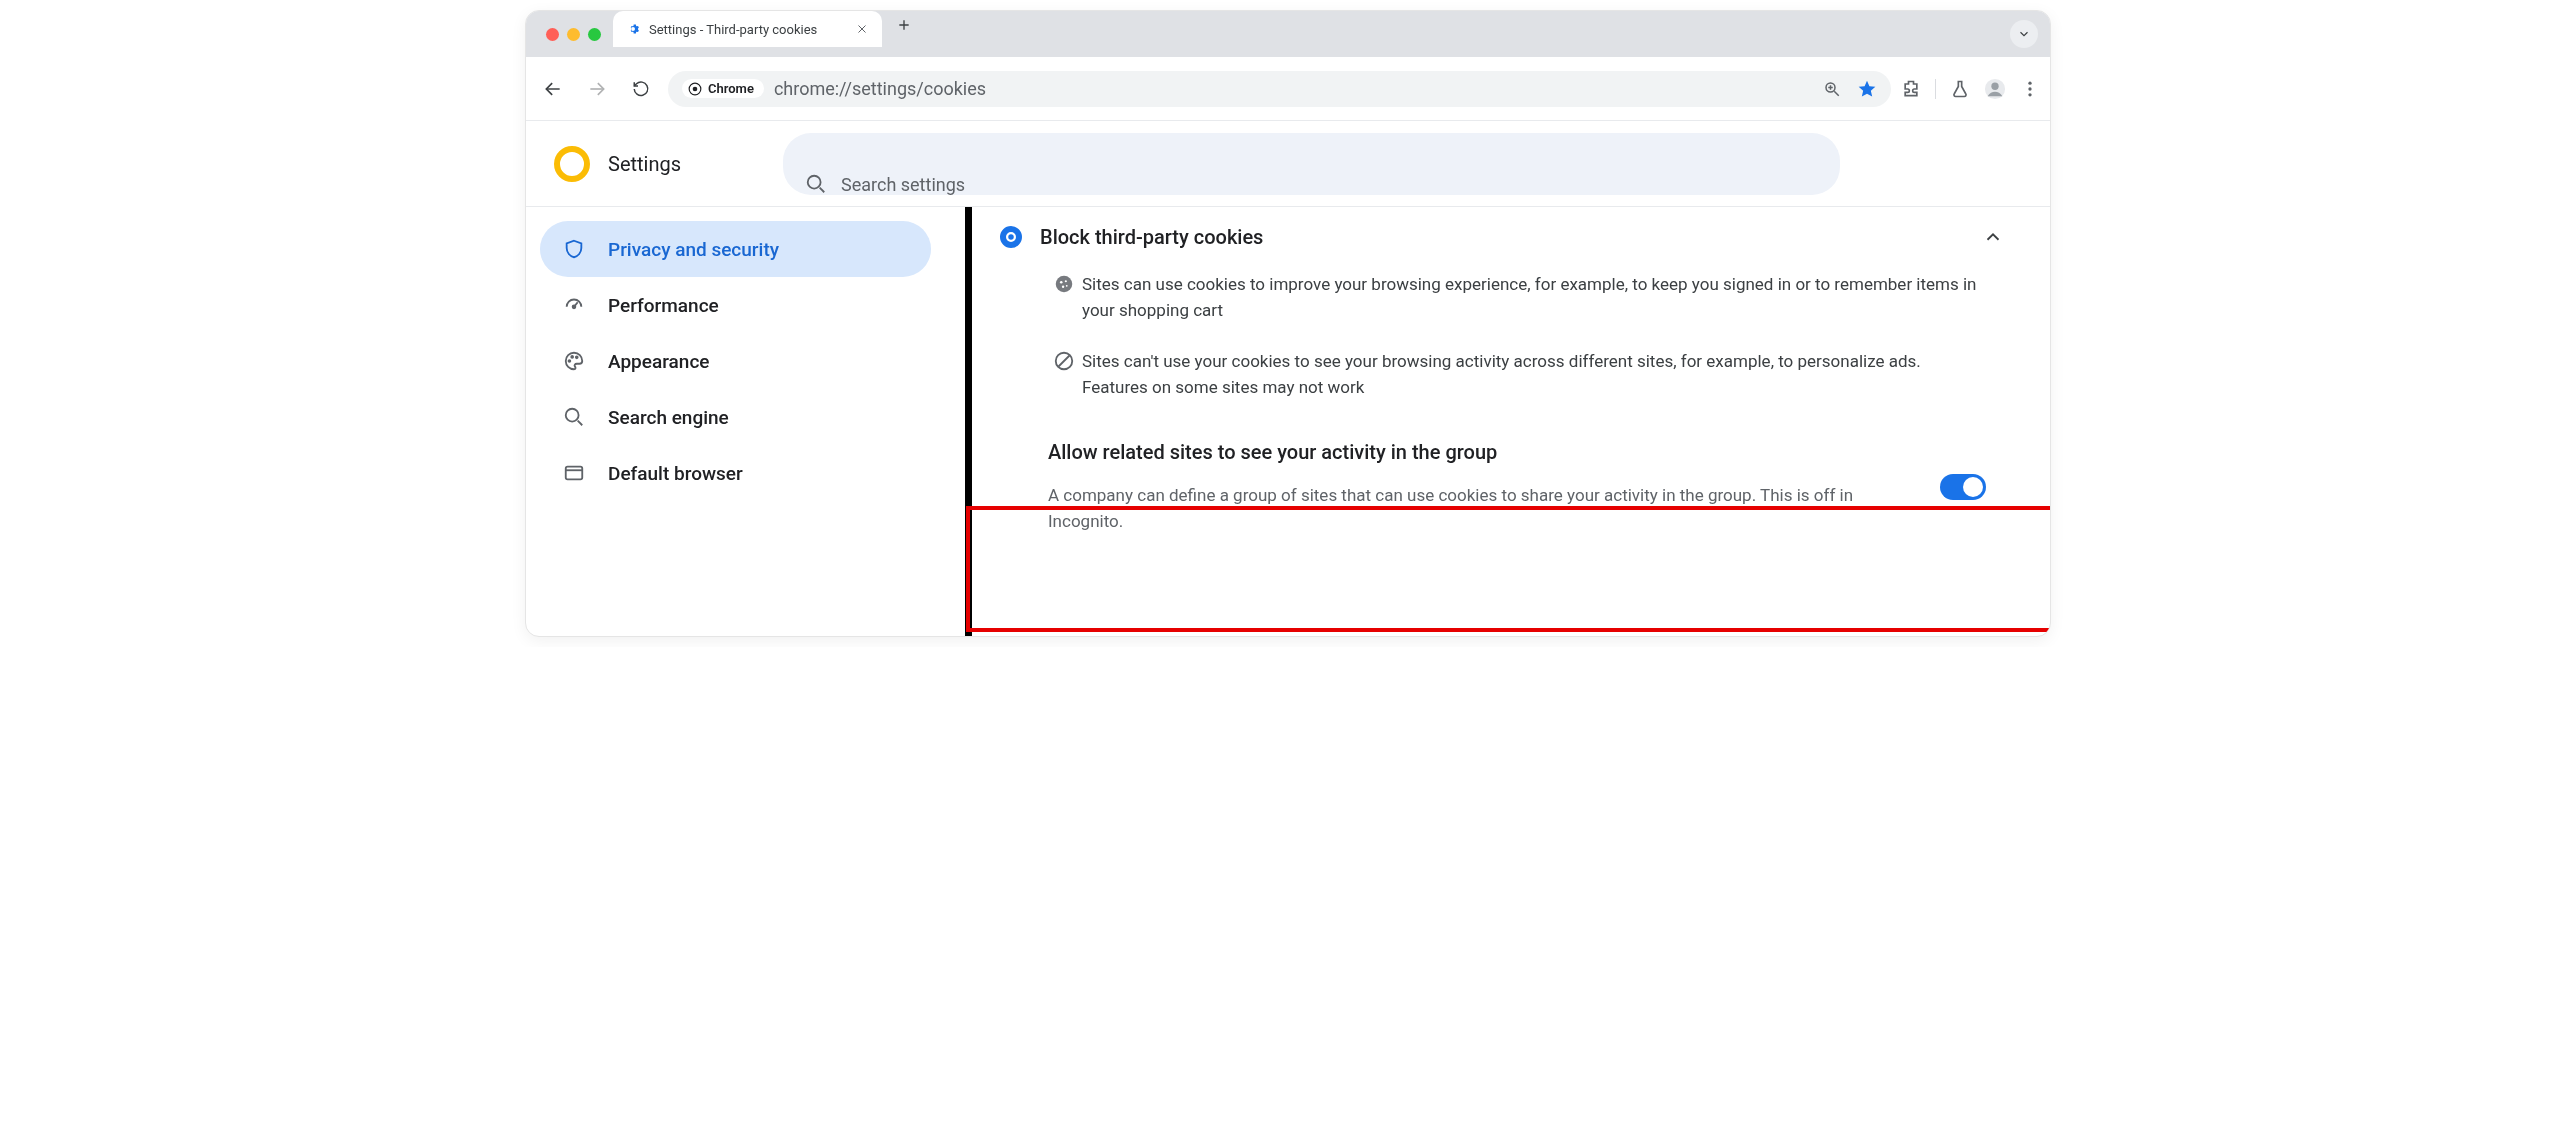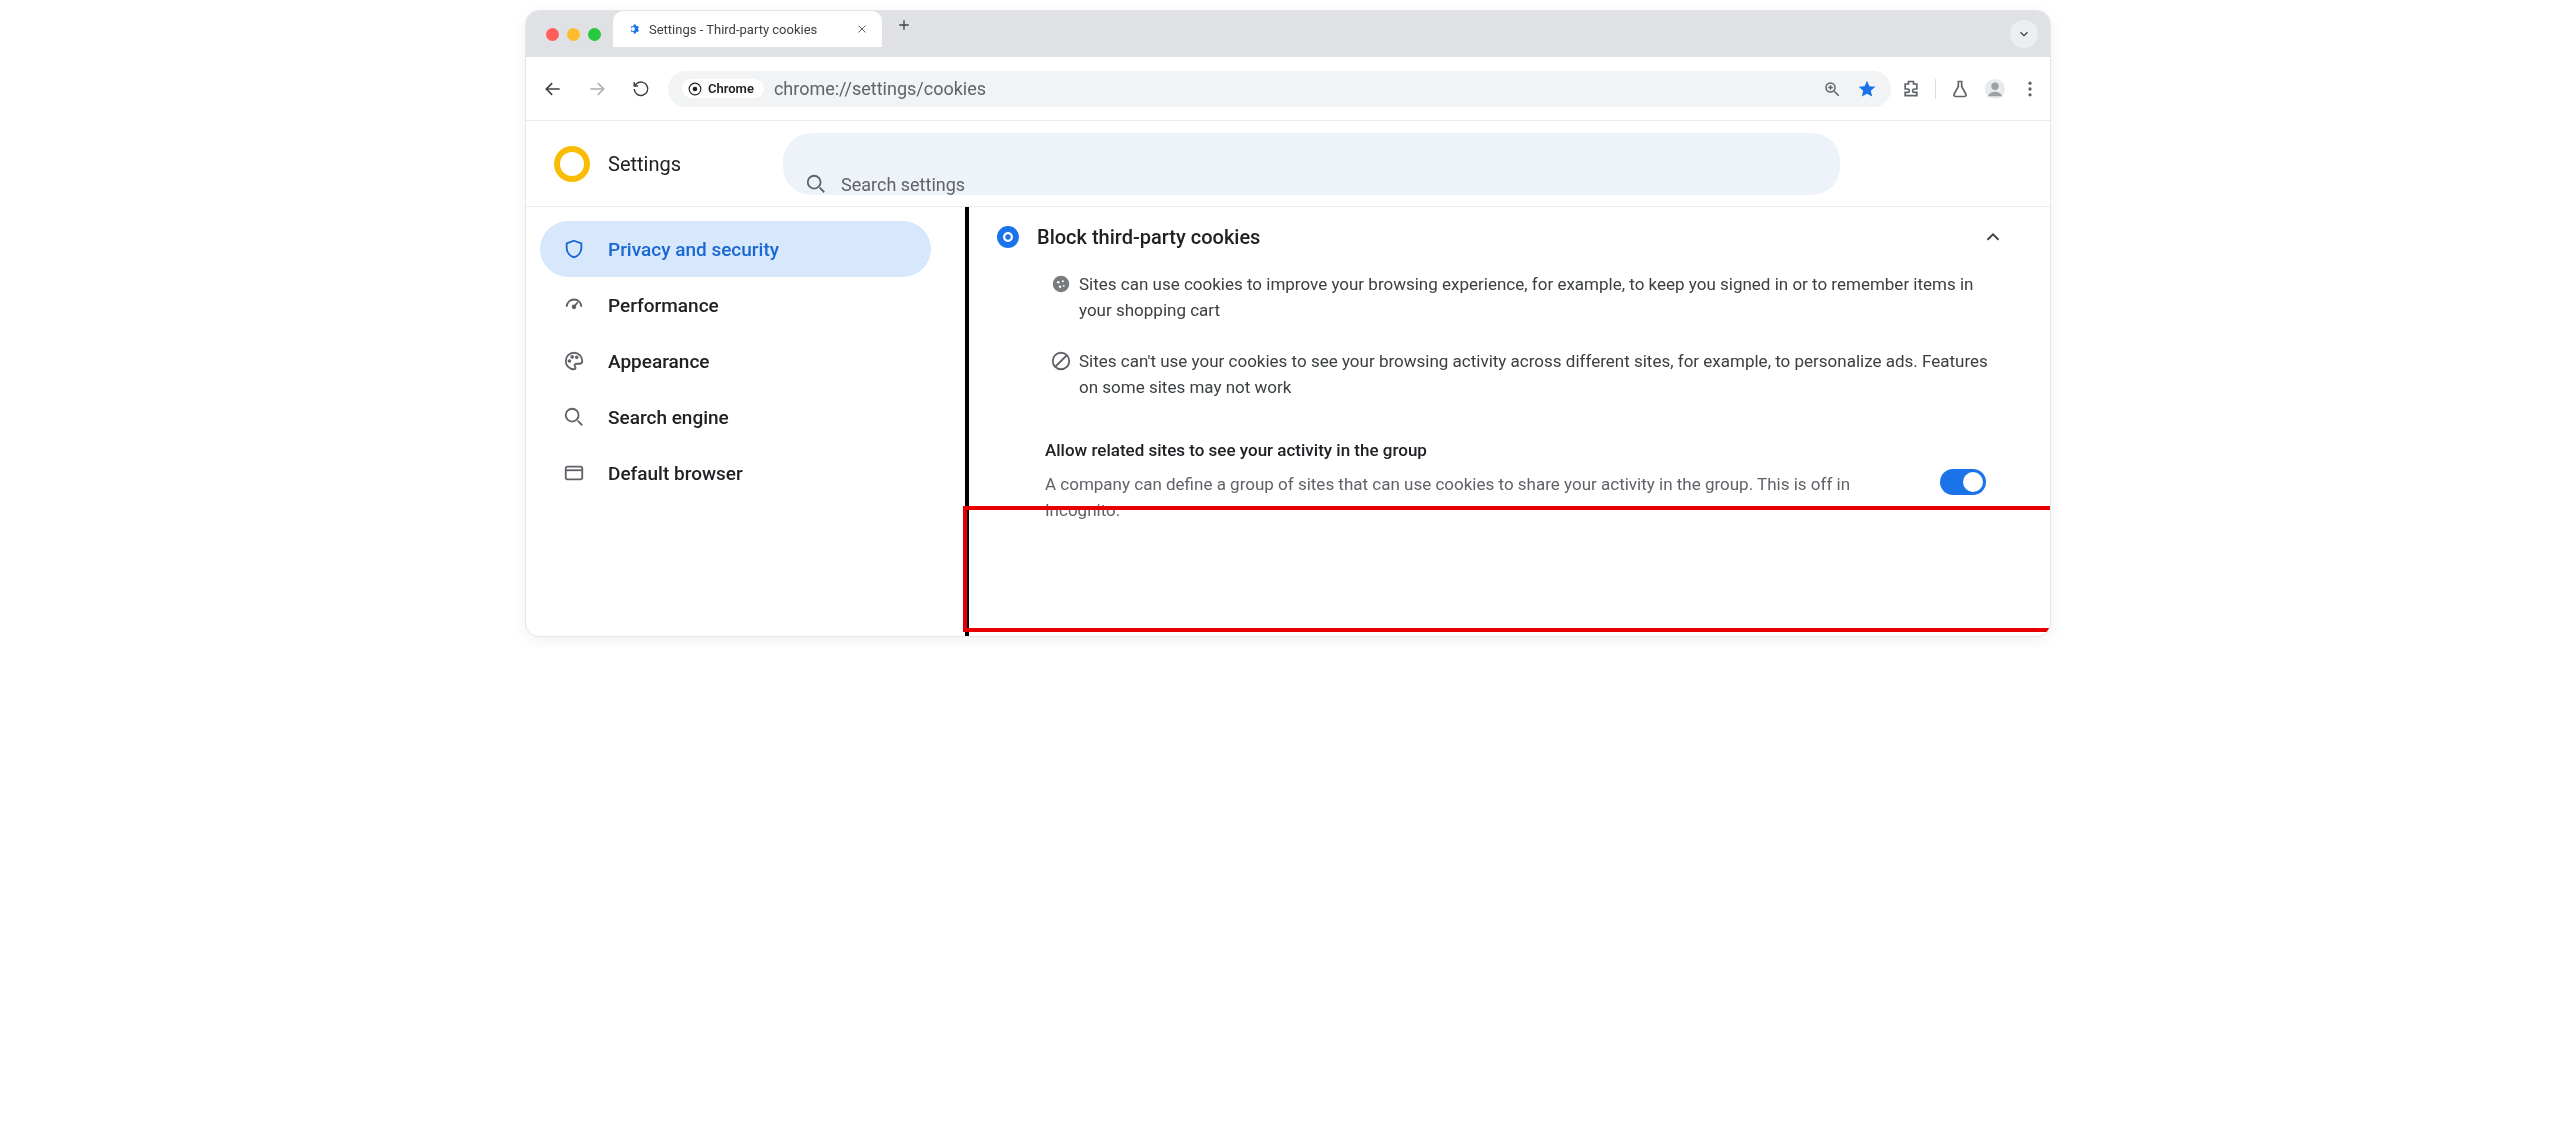--- a/index.html
+++ b/index.html
@@ -142,21 +142,21 @@
     border-radius: 30px;
     font-size: 19px;
     font-weight: 500;
     color:#202124;
   }
   .sidebar-item .s-ico { width:24px; height:24px; display:flex; align-items:center; justify-content:center; color:#5f6368; }
   .sidebar-item.selected { background:#d7e7fc; color:#1967d2; }
   .sidebar-item.selected .s-ico { color:#1967d2; }
 
   .main { flex:1; padding: 0 20px 0 20px; position:relative; }
-  .main-inner { border-left: 4px solid #000000; height:100%; padding-left: 0; position:relative;}
+  .main-inner { border-left: 7px solid #000000; height:100%; padding-left: 0; position:relative;}
   .card { padding: 0 0 0 0; height:100%; position:relative; }
   .card-inner { padding-left: 18px; padding-right: 0; height:100%; }
 
   .option-row {
     display:flex;
     align-items:center;
     gap: 18px;
     padding: 18px 26px 18px 10px;
   }
   .radio {
@@ -180,21 +180,21 @@
     pointer-events:none;
   }
 
   .toggle-row {
     display:flex;
     gap:18px;
     padding: 20px 44px 16px 58px;
     align-items:center;
   }
   .toggle-text { flex:1; }
-  .toggle-title { font-size:17px; font-weight:500; color:#202124; margin-bottom:12px; }
+  .toggle-title { font-size:20px; font-weight:500; color:#202124; margin-bottom:19px; }
   .toggle-desc { font-size:17px; color:#5f6368; line-height:1.5; max-width:818px; }
   .toggle {
     width:46px;height:26px;border-radius:14px;background:#1a73e8;position:relative;flex-shrink:0;
   }
   .toggle::after { content:""; position:absolute; right:3px; top:3px; width:20px;height:20px;border-radius:50%;background:#fff; }
 
   svg { display:block; }
 </style>
 </head>
 <body>

